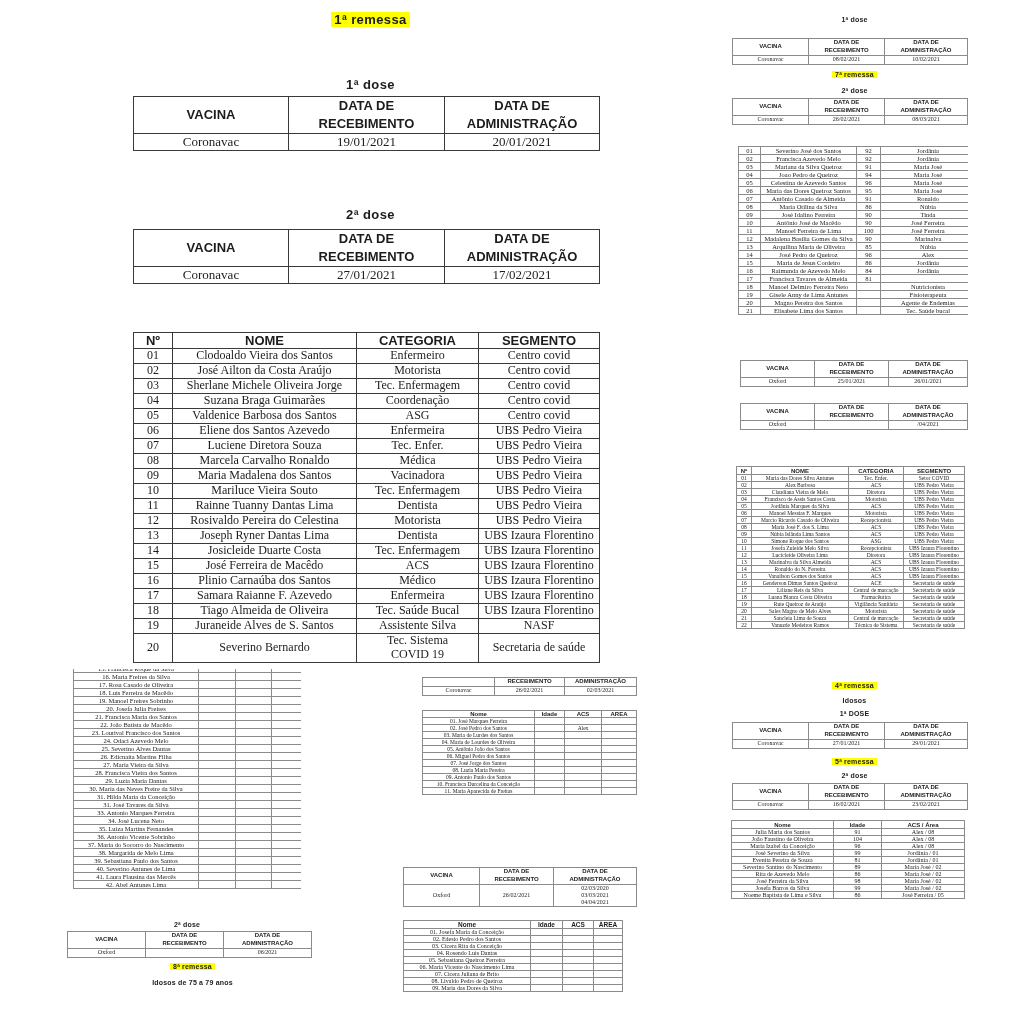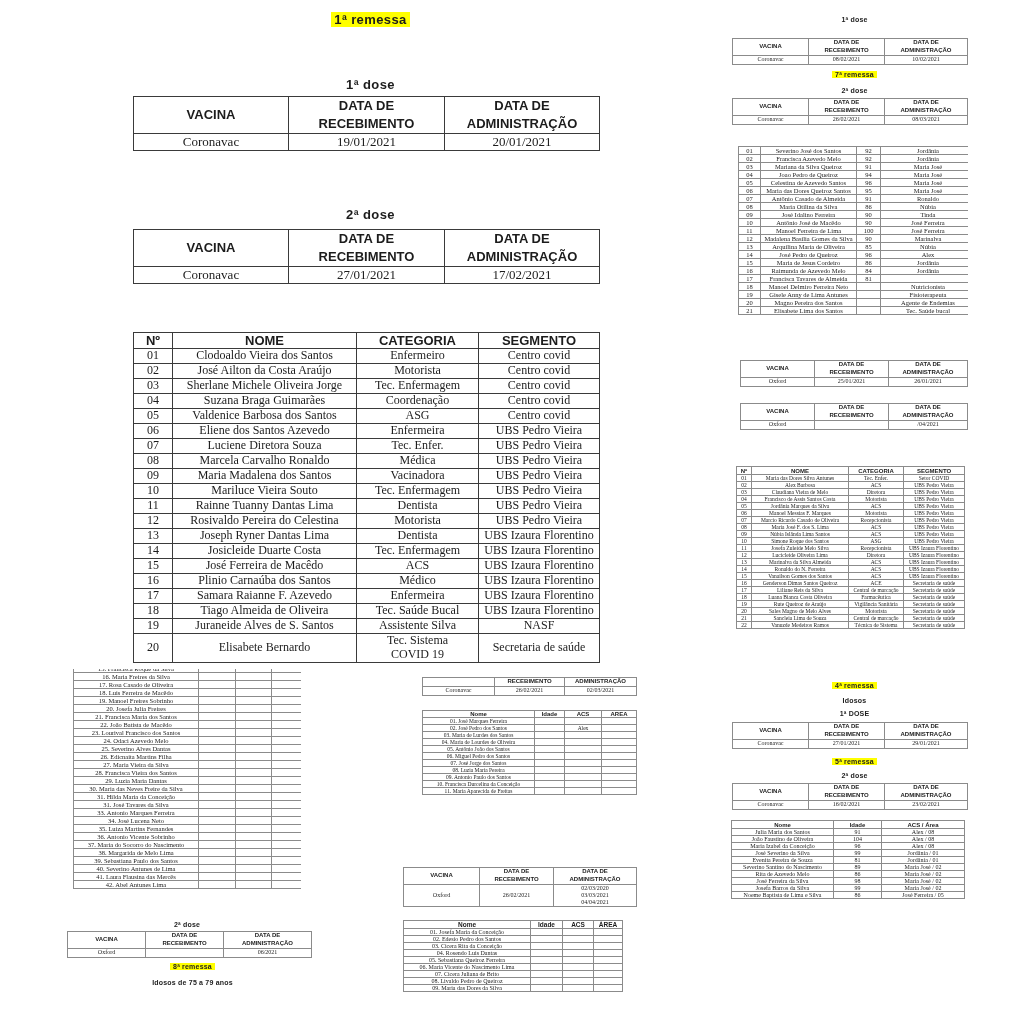--- a/index.html
+++ b/index.html
@@ -223,21 +223,21 @@
           <td>UBS Izaura Florentino</td>
         </tr>
         <tr>
           <td>19</td>
           <td>Juraneide Alves de S. Santos</td>
           <td>Assistente Silva</td>
           <td>NASF</td>
         </tr>
         <tr>
           <td>20</td>
-          <td>Elisabete Bernardo</td>
+          <td>Severino Bernardo</td>
           <td>Tec. Sistema
 COVID 19</td>
           <td>Secretaria de saúde</td>
         </tr>
       </tbody>
   </table>
 
   <div class="abs hd lbl-sm" style="left:733px;top:16px;width:235px;">1ª dose</div>
 
   <table class="abs vt-sm" style="left:732px;top:38px;width:236px;">

